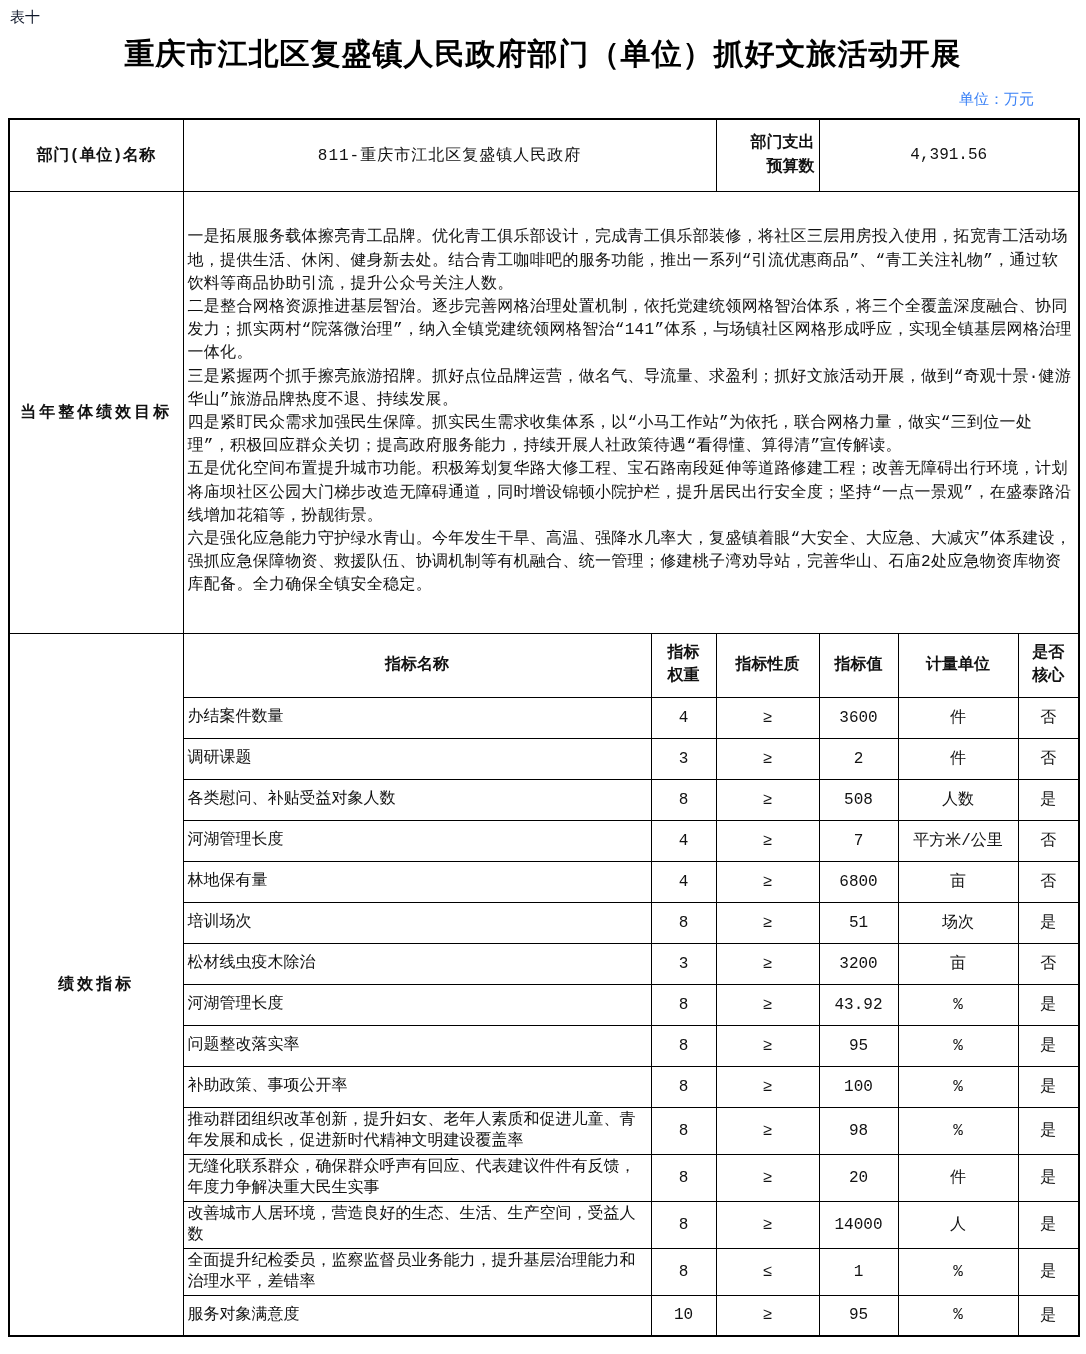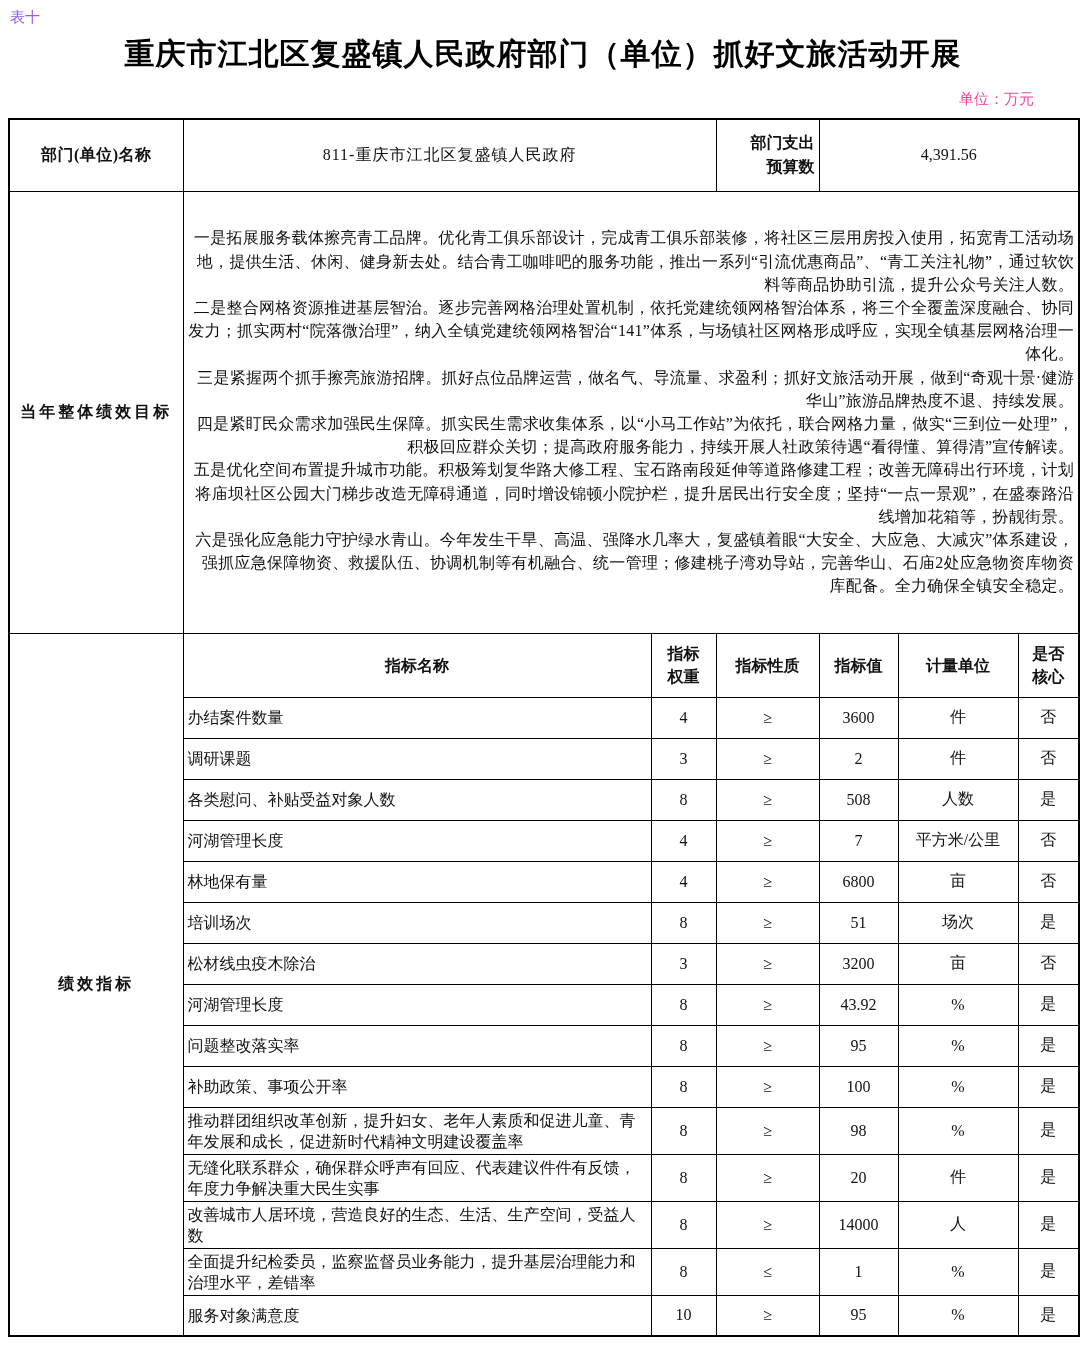--- a/index.html
+++ b/index.html
@@ -7,38 +7,39 @@
     position:relative;
     width:1086px; height:1354px;
     background:#ffffff;
     font-family:"Liberation Serif","DejaVu Serif",serif;
     color:#111;
     margin:0 auto;
     overflow:hidden;
   }
   .tbl-label {
     position:absolute; top:8px; left:10px;
-    font-size:15px; color:#8b5cf6;
+    font-size:15px; color:#0f172a;
   }
   .page-title {
     position:absolute; top:34px; left:0; width:100%;
     text-align:center;
     font-size:30px; font-weight:bold; color:#000;
     letter-spacing:1px;
   }
   .unit-note {
     position:absolute; top:90px; right:52px;
-    font-size:15px; color:#ec4899;margin-left:12px;
+    font-size:15px; color:#3b82f6;margin-left:12px;
   }
   table.main {
     position:absolute; left:8px; top:118px;
     width:1070px;
     border-collapse:collapse;
     table-layout:fixed;
     border:2px solid #000;
+    font-family:Liberation Mono, monospace;
   }
   table.main td {
     border:1px solid #000;
     vertical-align:middle;
     font-size:16px;
     padding:2px 4px;
     color:#111;
     overflow:hidden;
   }
   td.side-label {
@@ -55,21 +56,20 @@
   td.budget-label { text-align:right; font-weight:bold; font-size:17px; line-height:24px; }
   td.budget-label span { display:inline-block; width:4.3em; }
   td.budget-value { text-align:center; font-size:17px; }
   tr.goals-row { height:442px; }
   td.goals-cell {
     vertical-align:top;
     padding:22px 12px 10px 12px;
     font-size:16px;
     line-height:23.2px;
     letter-spacing:0.3px;
-    text-align:right;
   }
   tr.head-row { height:64px; }
   td.col-head { text-align:center; font-weight:bold; font-size:17px; line-height:23px; }
   td.col-head span.narrow { display:inline-block; width:2.3em; }
   tr.ind-row { height:41px; }
   td.ind-name { text-align:left; padding:4px 4px 4px 10px; line-height:21px; font-size:16px; }
   td.ind-weight, td.ind-value { text-align:center; font-size:17px; }
   td.ind-nature { text-align:center; font-size:16px; }
   td.ind-unit { text-align:center; font-size:15.5px; color:#222; }
   td.ind-core { text-align:center; font-size:16px; }

